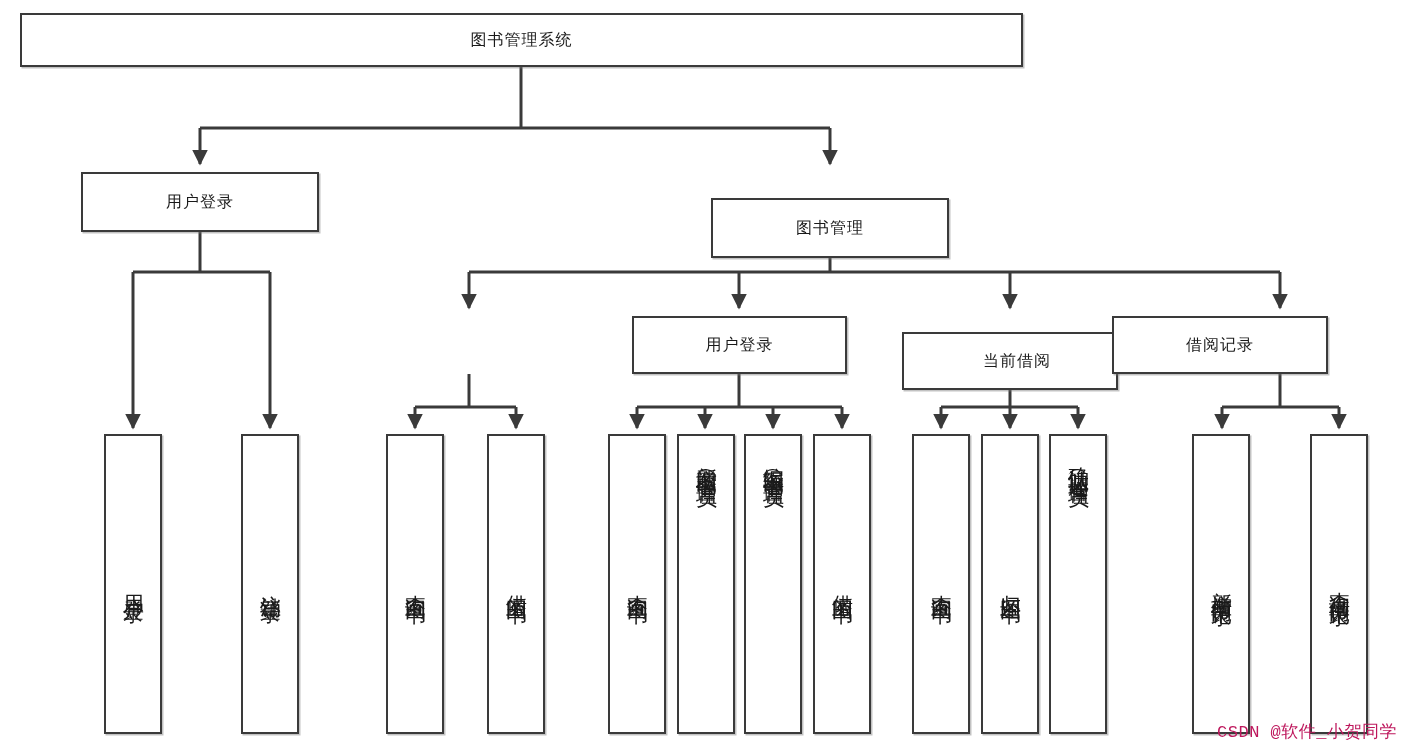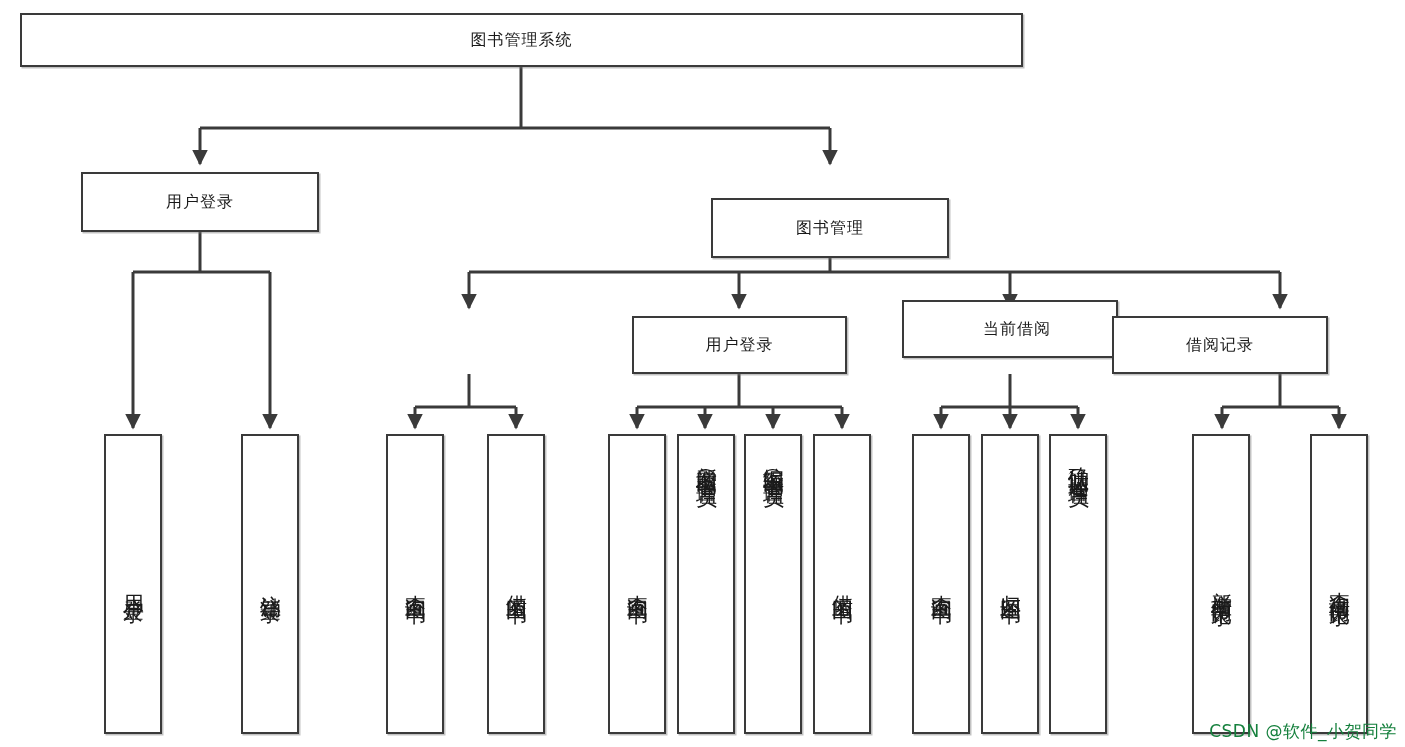--- a/index.html
+++ b/index.html
@@ -58,23 +58,24 @@
   }
   .node.vert.centered {
     align-items: center;
     padding-top: 0;
   }
   .watermark {
     position: absolute;
     right: 8px;
     bottom: 4px;
     font-size: 17px;
-    color: #15803d;
+    color: #be185d;
     letter-spacing: 0.5px;
     white-space: nowrap;
+    font-family: Liberation Mono, monospace;
   }
 </style>
 </head>
 <body>
 
 <div id="canvas">
 
   <svg class="wires" viewBox="0 0 1405 747" xmlns="http://www.w3.org/2000/svg">
     <defs>
       <marker id="arrow" viewBox="0 0 10 10" refX="9" refY="5" markerWidth="5.2" markerHeight="5.2" orient="auto-start-reverse">
@@ -138,21 +139,21 @@
 
   <div class="node horiz" style="left:711px; top:172px; width:238px; height:60px;margin-top:26px;">
     <span>图书管理</span>
   </div>
 
 
   <div class="node horiz" style="left:632px; top:316px; width:215px; height:58px;">
     <span>用户登录</span>
   </div>
 
-  <div class="node horiz" style="left:902px; top:300px; width:216px; height:58px;padding-left:14px;">
+  <div class="node horiz" style="left:902px; top:332px; width:216px; height:58px;padding-left:14px;">
     <span>当前借阅</span>
   </div>
 
   <div class="node horiz" style="left:1112px; top:316px; width:216px; height:58px;">
     <span>借阅记录</span>
   </div>
 
   <div class="node vert centered" style="left:104px; top:434px; width:58px; height:300px;">
     <span class="vtext">用户登录</span>
   </div>

